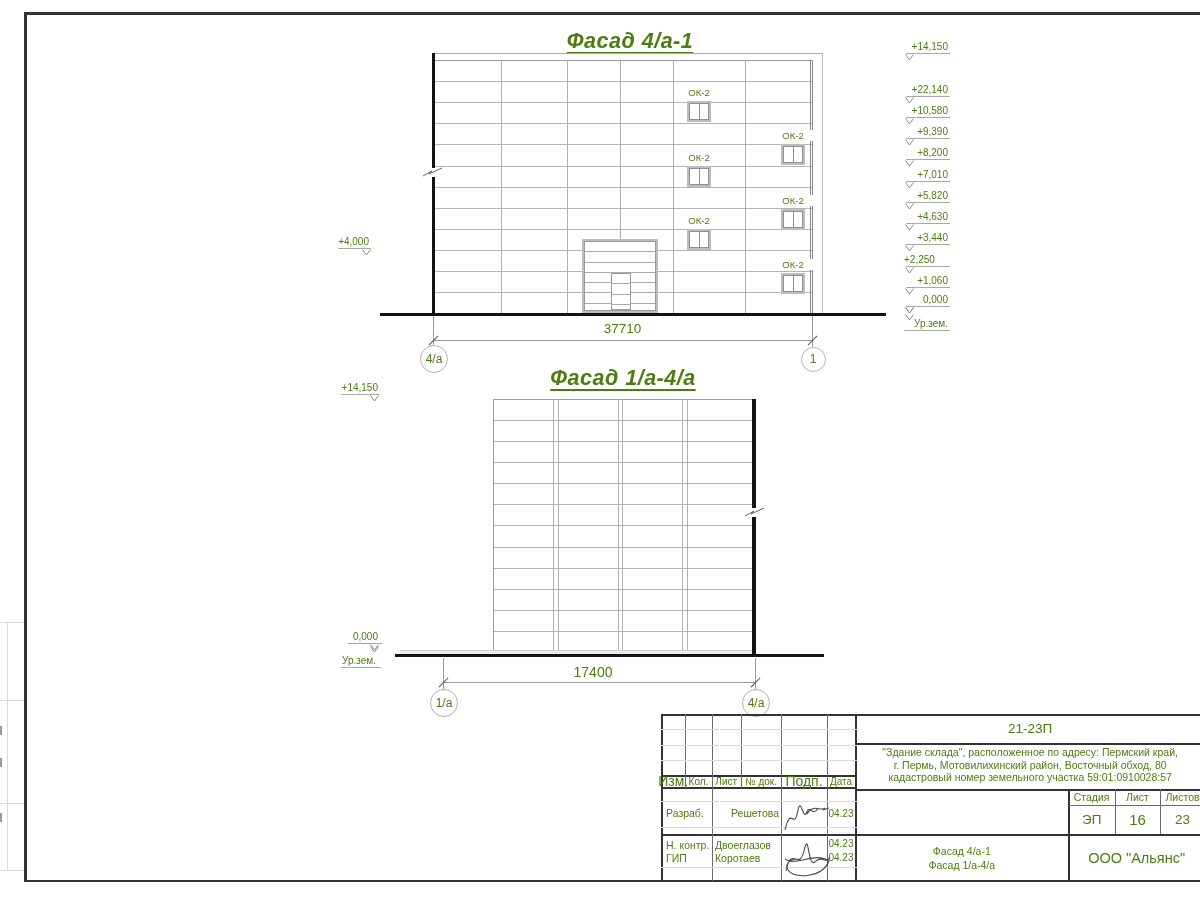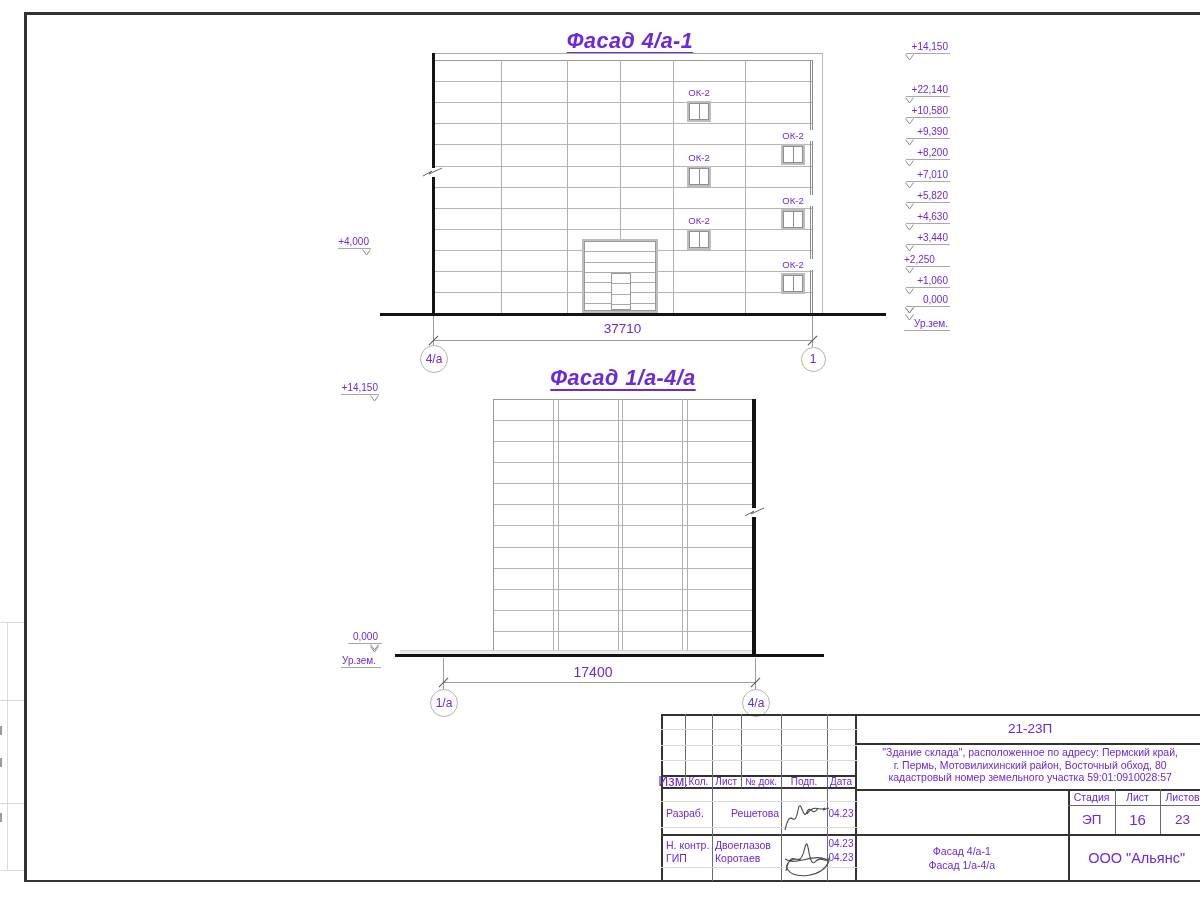--- a/index.html
+++ b/index.html
@@ -1,17 +1,17 @@
 <!DOCTYPE html>
 <html><head>
 <meta charset="utf-8">
 <style>
   html,body{margin:0;padding:0;background:#fff;}
   .sheet{position:absolute;left:0;top:0;width:1200px;height:900px;background:#ffffff;
-         font-family:"Liberation Sans",sans-serif;color:#6d28d9;overflow:hidden;}
+         font-family:"Liberation Sans",sans-serif;color:#4d7c0f;overflow:hidden;}
   .hl{position:absolute;height:1px;background:#b0b0b0;}
   .vl{position:absolute;width:1px;background:#b0b0b0;}
   .mid{background:#8a8a8a;}
   .dark{background:#131313;}
   .dim{background:#9c9c9c;}
   .faint{background:#dadada;}
   .tb2{background:#333;}
   .tb1{background:#6a6a6a;}
   .facade-title{position:absolute;font-size:21.5px;font-weight:bold;font-style:italic;
     text-align:center;text-decoration:underline;text-underline-offset:4px;
@@ -305,21 +305,21 @@
   <div class="hl faint" style="left:661px;top:744.7px;width:196px;"></div>
   <div class="hl faint" style="left:661px;top:760px;width:196px;"></div>
   <div class="hl faint" style="left:661px;top:800.7px;width:196px;"></div>
   <div class="hl faint" style="left:661px;top:827px;width:196px;"></div>
   <div class="hl faint" style="left:661px;top:866.7px;width:196px;"></div>
 
   <div class="tb-text ctr" style="left:661px;top:775.3px;width:24.3px;height:12px;font-size:14px;">Изм.</div>
   <div class="tb-text ctr" style="left:685.3px;top:775.3px;width:26.4px;height:12px;font-size:10px;">Кол.</div>
   <div class="tb-text ctr" style="left:711.7px;top:775.3px;width:29px;height:12px;font-size:10px;">Лист</div>
   <div class="tb-text ctr" style="left:740.7px;top:775.3px;width:40.6px;height:12px;font-size:10px;">№ док.</div>
-  <div class="tb-text ctr" style="left:781.3px;top:775.3px;width:45.4px;height:12px;font-size:10px;">Подп.</div>
+  <div class="tb-text ctr" style="left:781.3px;top:775.3px;width:45.4px;height:12px;font-size:14px;">Подп.</div>
   <div class="tb-text ctr" style="left:826.7px;top:775.3px;width:28.6px;height:12px;font-size:10px;">Дата</div>
 
   <div class="tb-text" style="left:666px;top:806px;height:14px;">Разраб.</div>
   <div class="tb-text" style="left:715px;top:806px;height:14px;margin-left:16px;">Решетова</div>
   <div class="tb-text ctr" style="left:826.7px;top:806px;width:28.6px;height:14px;font-size:10px;">04.23</div>
   <div class="tb-text" style="left:666px;top:838px;height:14px;">Н. контр.</div>
   <div class="tb-text" style="left:715px;top:838px;height:14px;">Двоеглазов</div>
   <div class="tb-text ctr" style="left:826.7px;top:836.5px;width:28.6px;height:14px;font-size:10px;">04.23</div>
   <div class="tb-text" style="left:666px;top:850.5px;height:14px;">ГИП</div>
   <div class="tb-text" style="left:715px;top:850.5px;height:14px;">Коротаев</div>

